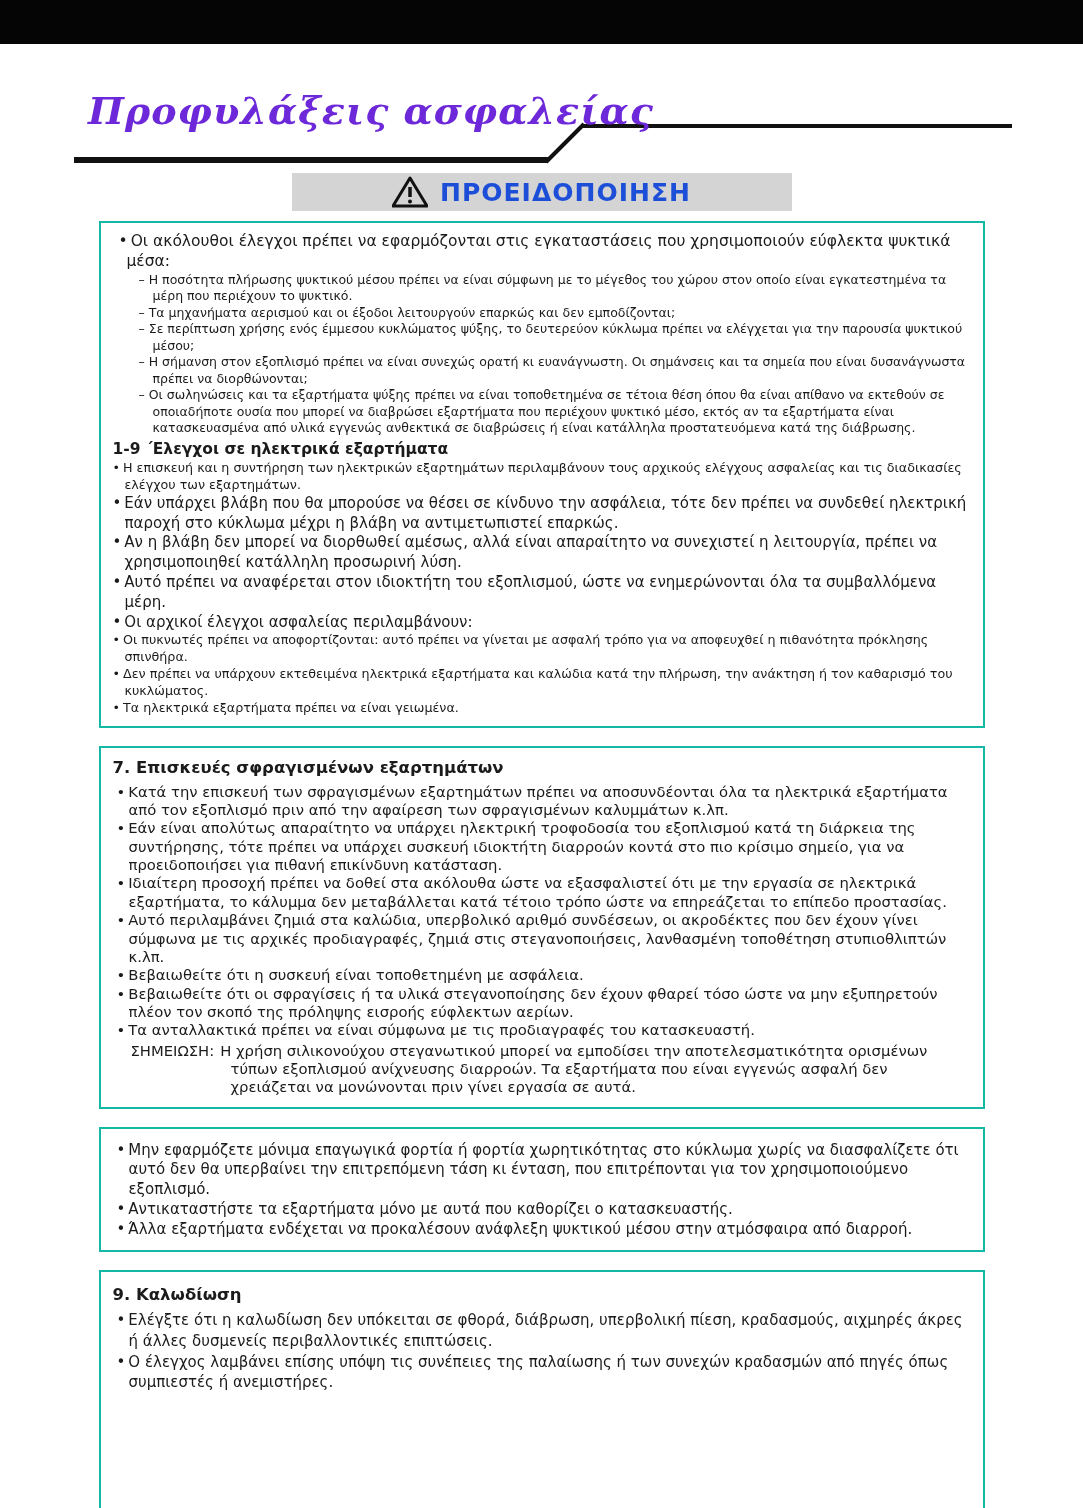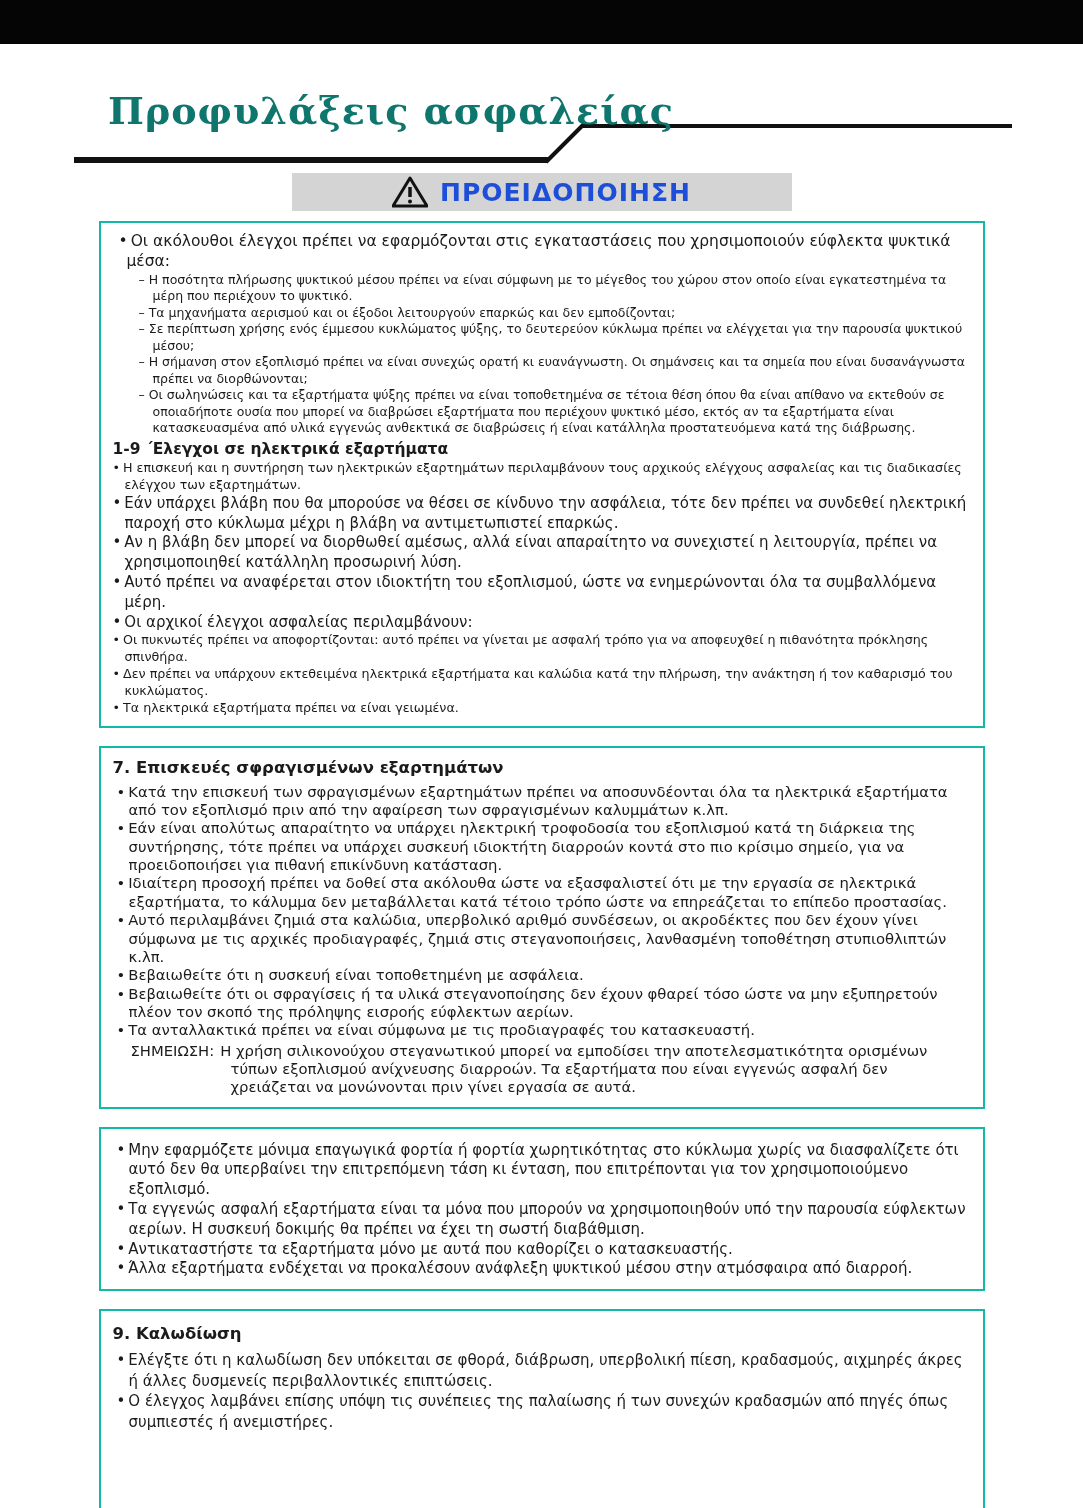--- a/index.html
+++ b/index.html
@@ -4,23 +4,23 @@
 <style>
   html,body{margin:0;padding:0;}
   body{
     width:1083px;height:1508px;overflow:hidden;background:#ffffff;
     font-family:"DejaVu Sans", sans-serif;color:#1b1b1b;
     -webkit-font-smoothing:antialiased;
   }
   .topbar{height:44px;width:100%;background:#050505;}
   .heading-wrap{position:relative;height:95px;margin-top:30px;}
   .page-title{
-    position:absolute;left:108px;top:14px;margin:0;
-    font-family:"DejaVu Serif", serif;font-weight:bold;
-    font-size:38px;letter-spacing:1px;color:#0f766e;
+    position:absolute;left:88px;top:14px;margin:0;
+    font-family:"DejaVu Serif", serif;font-style:italic;font-weight:bold;
+    font-size:38px;letter-spacing:1px;color:#6d28d9;
   }
   .heading-rule{position:absolute;left:0;top:0;}
   .warning-banner{
     width:500px;height:38px;margin:4px auto 10px auto;
     background:#d4d4d4;display:flex;align-items:center;justify-content:center;gap:12px;
   }
   .warning-banner .wlabel{font-size:25px;font-weight:bold;color:#1d4ed8;letter-spacing:1px;}
   .box{
     width:886px;margin:0 auto 18px auto;border:2px solid #14b8a6;
     padding:8px 12px 10px 12px;box-sizing:border-box;background:#fff;
@@ -98,21 +98,20 @@
     <div class="b-item bullet">Βεβαιωθείτε ότι η συσκευή είναι τοποθετημένη με ασφάλεια.</div>
     <div class="b-item bullet">Βεβαιωθείτε ότι οι σφραγίσεις ή τα υλικά στεγανοποίησης δεν έχουν φθαρεί τόσο ώστε να μην εξυπηρετούν πλέον τον σκοπό της πρόληψης εισροής εύφλεκτων αερίων.</div>
     <div class="b-item bullet">Τα ανταλλακτικά πρέπει να είναι σύμφωνα με τις προδιαγραφές του κατασκευαστή.</div>
     <div class="note">
       <span class="note-label">ΣΗΜΕΙΩΣΗ:</span><span>Η χρήση σιλικονούχου στεγανωτικού μπορεί να εμποδίσει την αποτελεσματικότητα ορισμένων τύπων εξοπλισμού ανίχνευσης διαρροών. Τα εξαρτήματα που είναι εγγενώς ασφαλή δεν χρειάζεται να μονώνονται πριν γίνει εργασία σε αυτά.</span>
     </div>
   </section>
 
   <section class="box box3">
     <div class="b-item bullet">Μην εφαρμόζετε μόνιμα επαγωγικά φορτία ή φορτία χωρητικότητας στο κύκλωμα χωρίς να διασφαλίζετε ότι αυτό δεν θα υπερβαίνει την επιτρεπόμενη τάση κι ένταση, που επιτρέπονται για τον χρησιμοποιούμενο εξοπλισμό.</div>
-    <div class="b-item bullet">Τα εγγενώς ασφαλή εξαρτήματα είναι τα μόνα που μπορούν να χρησιμοποιηθούν υπό την παρουσία εύφλεκτων αερίων. Η συσκευή δοκιμής θα πρέπει να έχει τη σωστή διαβάθμιση.</div>
     <div class="b-item bullet">Αντικαταστήστε τα εξαρτήματα μόνο με αυτά που καθορίζει ο κατασκευαστής.</div>
     <div class="b-item bullet">Άλλα εξαρτήματα ενδέχεται να προκαλέσουν ανάφλεξη ψυκτικού μέσου στην ατμόσφαιρα από διαρροή.</div>
   </section>
 
   <section class="box box4">
     <h2 class="section-title">9.  Καλωδίωση</h2>
     <div class="b-item bullet">Ελέγξτε ότι η καλωδίωση δεν υπόκειται σε φθορά, διάβρωση, υπερβολική πίεση, κραδασμούς, αιχμηρές άκρες ή άλλες δυσμενείς περιβαλλοντικές επιπτώσεις.</div>
     <div class="b-item bullet">Ο έλεγχος λαμβάνει επίσης υπόψη τις συνέπειες της παλαίωσης ή των συνεχών κραδασμών από πηγές όπως συμπιεστές ή ανεμιστήρες.</div>
   </section>
 

